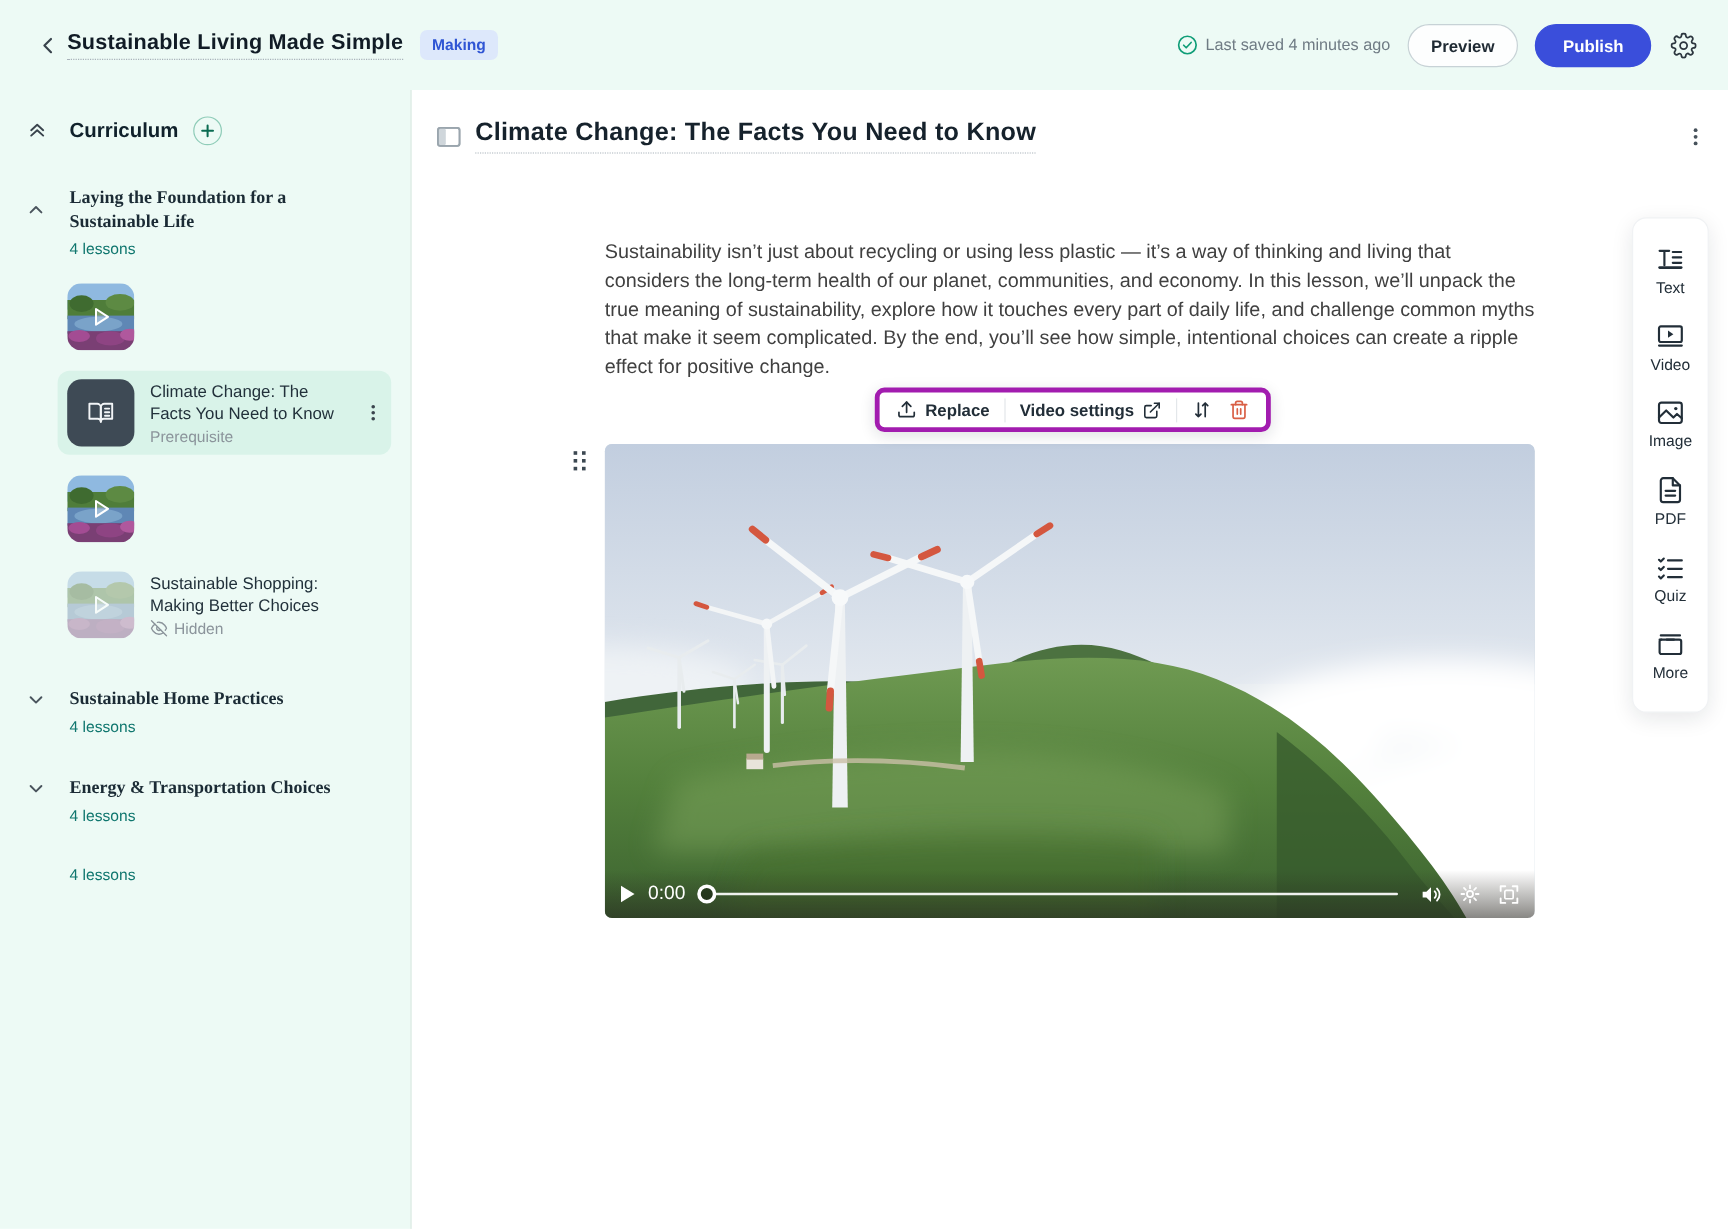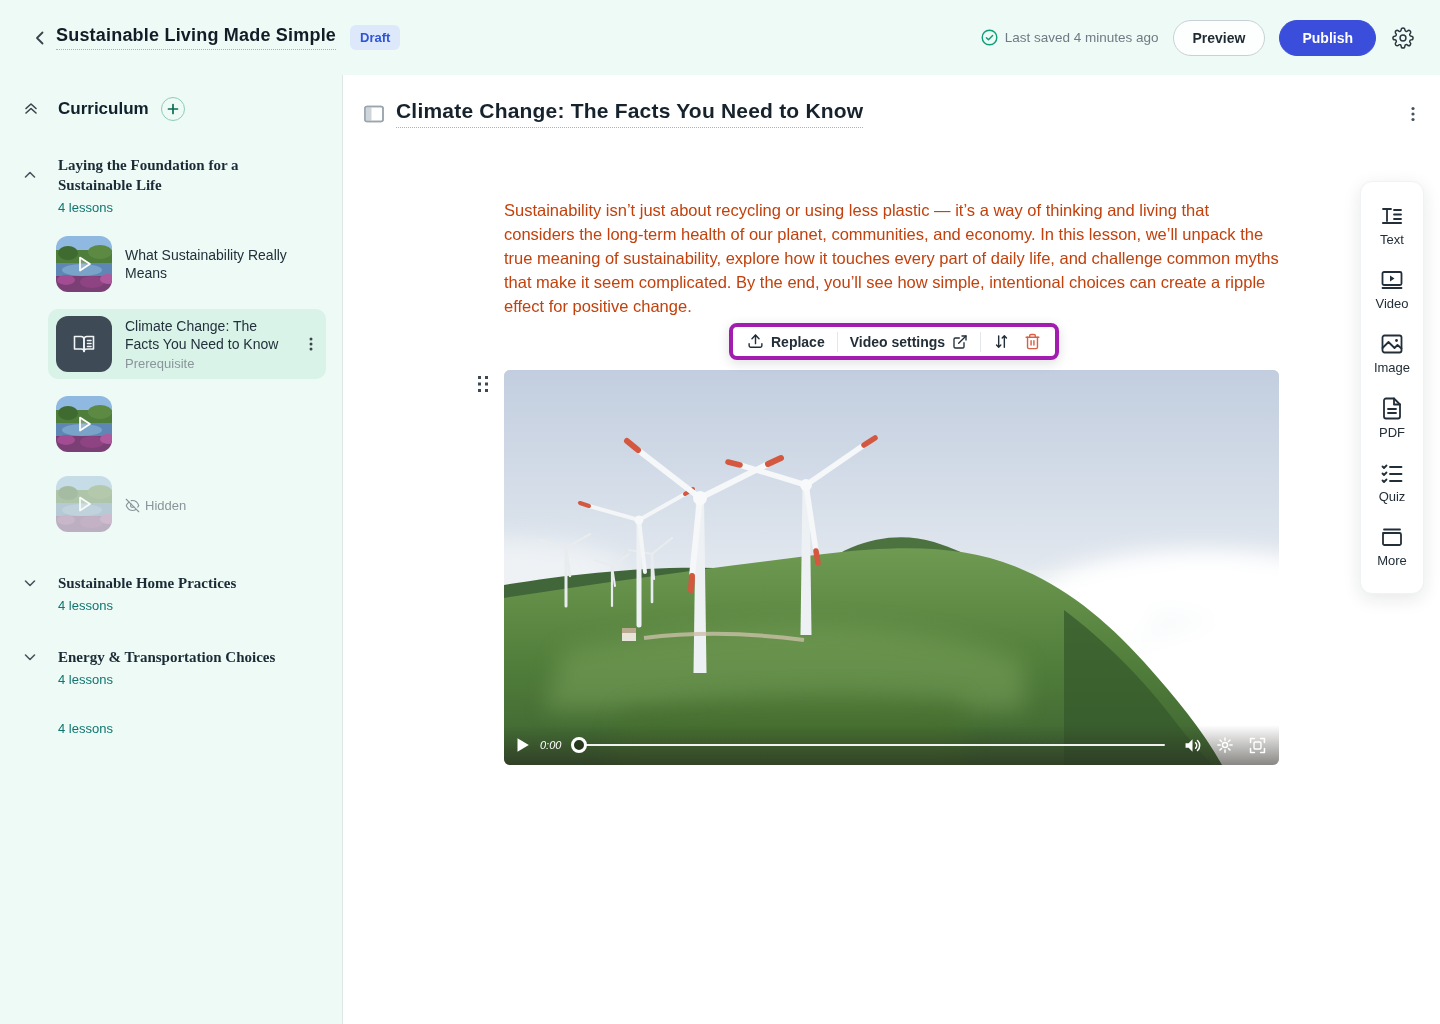--- a/index.html
+++ b/index.html
@@ -55,38 +55,38 @@
   .lesson-kebab { margin-left:auto; }
 
   
   .main { position:absolute; top:75px; left:344px; width:1096px; height:949px; background:#fff; }
   .lesson-header { position:absolute; top:24px; left:20px; right:20px; display:flex; align-items:center; }
   .page-title { font-size:21px; font-weight:bold; color:#16222c; margin-left:12px;
     border-bottom:1.5px dotted #aab3bb; padding-bottom:4px; letter-spacing:.2px; }
   .header-kebab { margin-left:auto; }
 
   .paragraph { position:absolute; top:123px; left:160px; width:778px; font-size:16.5px;
-    line-height:24px; color:#c2410c; }
+    line-height:24px; color:#404040; }
 
   .float-toolbar { position:absolute; top:248px; left:385px; height:37px; background:#fff;
     border:4px solid #a21caf; border-radius:8px; box-shadow:0 3px 12px rgba(20,30,40,.14);
     display:flex; align-items:center; padding:0 12px; gap:10px; z-index:4; }
   .tool-item { display:flex; align-items:center; gap:7px; background:transparent; border:none;
     font-family:inherit; font-size:14px; font-weight:bold; color:#222e38; cursor:pointer; padding:4px 2px; }
   .tool-sep { width:1px; height:20px; background:#e3e7ea; }
 
   .video-block { position:absolute; top:295px; left:160px; width:775px; height:395px; }
   .drag-handle { position:absolute; left:-27px; top:5px; cursor:grab; }
   .video-frame { width:775px; height:395px; border-radius:6px; overflow:hidden; position:relative;
     background:#cdd8e2; }
   .video-frame svg.videoscene { position:absolute; inset:0; }
   .vcontrols { position:absolute; left:0; right:0; bottom:0; height:40px;
     background:linear-gradient(to top, rgba(40,38,32,.55), rgba(40,38,32,0));
     display:flex; align-items:center; padding:0 12px; gap:10px; }
-  .vtime { color:#fff; font-size:11px;font-style:italic; }
+  .vtime { color:#fff; font-size:16px; }
   .scrubber { display:flex; align-items:center; flex:1; margin-right:8px; }
   .scrub-knob { width:16px; height:16px; border-radius:50%; border:3px solid #fff;
     background:rgba(0,0,0,.35); flex:0 0 16px; }
   .scrub-line { height:2.5px; background:rgba(255,255,255,.92); flex:1; border-radius:2px; margin-left:-2px; }
   .vright { display:flex; align-items:center; gap:14px; }
 
   
   .palette { position:absolute; top:106px; right:16px; width:64px; background:#fff;
     border:1px solid #f0f2f4; border-radius:12px; box-shadow:0 5px 18px rgba(20,30,40,.10);
     padding:12px 0 14px 0; display:flex; flex-direction:column; align-items:flex-end; }
@@ -101,21 +101,21 @@
 
 <header class="topbar">
   <button class="back-btn">
     <span>
       <svg width="16" height="16" viewBox="0 0 16 16">
           <path d="M10.5 2.5 5 8l5.5 5.5" fill="none" stroke="#39434c" stroke-width="1.8" stroke-linecap="round" stroke-linejoin="round"></path>
         </svg>
     </span>
   </button>
   <span class="course-title">Sustainable Living Made Simple</span>
-  <span class="badge-draft">Draft</span>
+  <span class="badge-draft">Making</span>
 
   <div class="topbar-right">
     <span class="saved">
       <span>
         <svg width="17" height="17" viewBox="0 0 17 17">
             <circle cx="8.5" cy="8.5" r="7.3" fill="none" stroke="#0f9d77" stroke-width="1.4"></circle>
             <path d="M5.4 8.7 7.5 10.8 11.6 6.4" fill="none" stroke="#0f9d77" stroke-width="1.4" stroke-linecap="round" stroke-linejoin="round"></path>
           </svg>
       </span>
       <span>Last saved 4 minutes ago</span>
@@ -179,23 +179,20 @@
             <ellipse cx="10" cy="44" rx="9" ry="5" fill="#a34c93"></ellipse>
             <ellipse cx="36" cy="46" rx="12" ry="6" fill="#8e4483"></ellipse>
             <ellipse cx="52" cy="43" rx="8" ry="5" fill="#b0589d"></ellipse>
           </svg>
           <span class="play-overlay">
             <svg width="22" height="22" viewBox="0 0 22 22">
                 <path d="M7 4.5 17 11 7 17.5z" fill="rgba(255,255,255,.25)" stroke="#fff" stroke-width="1.7" stroke-linejoin="round"></path>
               </svg>
           </span>
         </div>
-        <div class="lesson-text">
-          <div class="lesson-title">What Sustainability Really Means</div>
-        </div>
       </div>
 
       <div class="lesson selected">
         <div class="thumb reading">
           <span>
             <svg width="26" height="26" viewBox="0 0 26 26" fill="none" stroke="#f2f5f7" stroke-width="1.6" stroke-linecap="round" stroke-linejoin="round">
                 <path d="M3.5 5.5h6.5a3 3 0 0 1 3 3v12a2.5 2.5 0 0 0-2.5-2.5H3.5z"></path>
                 <path d="M22.5 5.5H16a3 3 0 0 0-3 3v12a2.5 2.5 0 0 1 2.5-2.5h7z"></path>
                 <path d="M16.5 9.5h3.5M16.5 12.5h3.5M16.5 15.5h3.5"></path>
               </svg>
@@ -252,20 +249,21 @@
             <ellipse cx="36" cy="46" rx="12" ry="6" fill="#a2779e"></ellipse>
             <ellipse cx="52" cy="43" rx="8" ry="5" fill="#b58bb0"></ellipse>
           </svg>
           <span class="play-overlay">
             <svg width="22" height="22" viewBox="0 0 22 22">
                 <path d="M7 4.5 17 11 7 17.5z" fill="rgba(255,255,255,.25)" stroke="#fff" stroke-width="1.7" stroke-linejoin="round"></path>
               </svg>
           </span>
         </div>
         <div class="lesson-text">
+          <div class="lesson-title">Sustainable Shopping: Making Better Choices</div>
           <div class="lesson-meta">
             <span>
               <svg width="15" height="15" viewBox="0 0 24 24" fill="none" stroke="#8b949b" stroke-width="1.8" stroke-linecap="round" stroke-linejoin="round">
                   <path d="M9.9 4.24A9.12 9.12 0 0 1 12 4c7 0 10 8 10 8a13.16 13.16 0 0 1-1.67 2.68"></path>
                   <path d="M6.61 6.61A13.5 13.5 0 0 0 2 12s3 8 10 8a9.74 9.74 0 0 0 5.39-1.61"></path>
                   <path d="M9.88 9.88a3 3 0 1 0 4.24 4.24"></path>
                   <path d="M2 2l20 20"></path>
                 </svg>
             </span>
             <span>Hidden</span>

